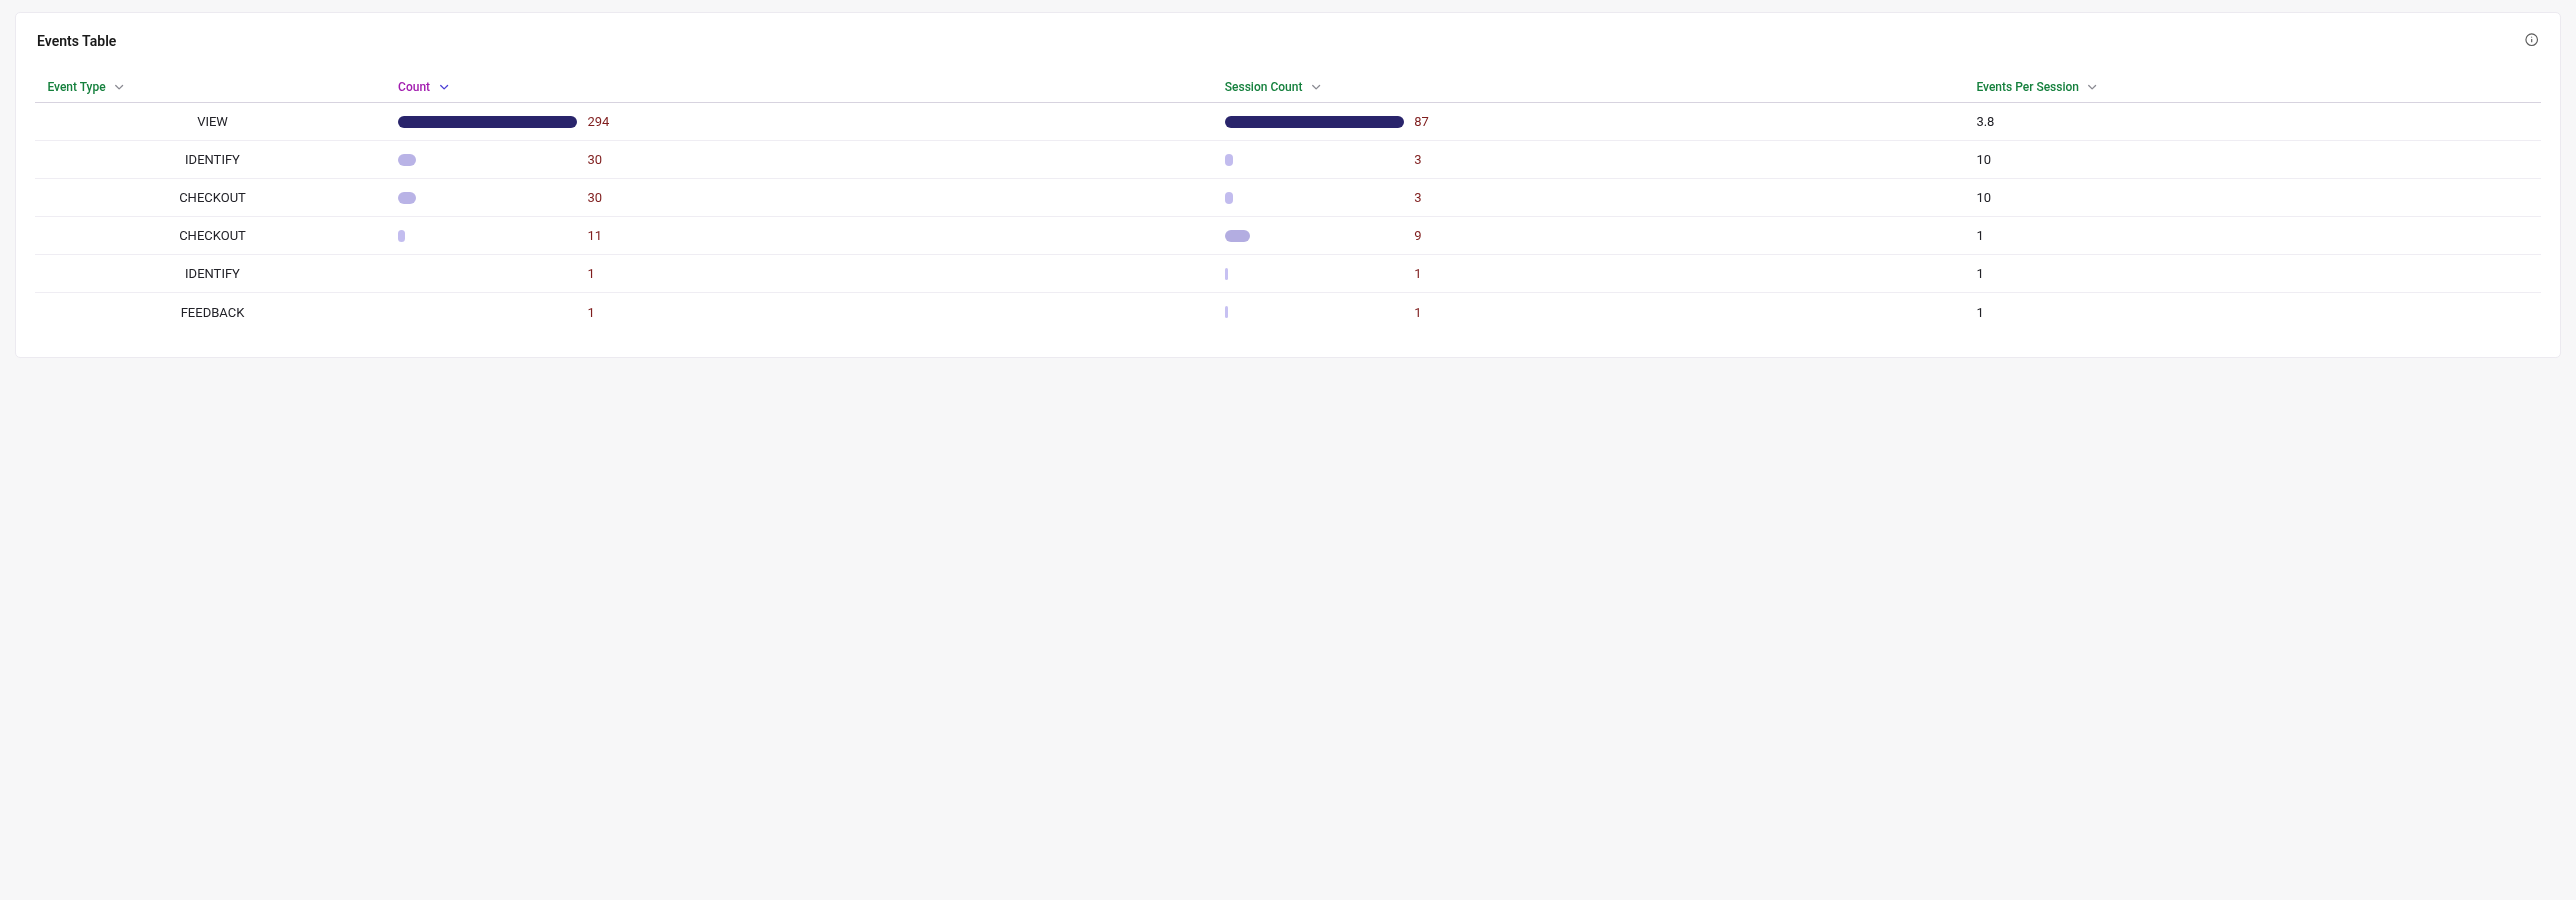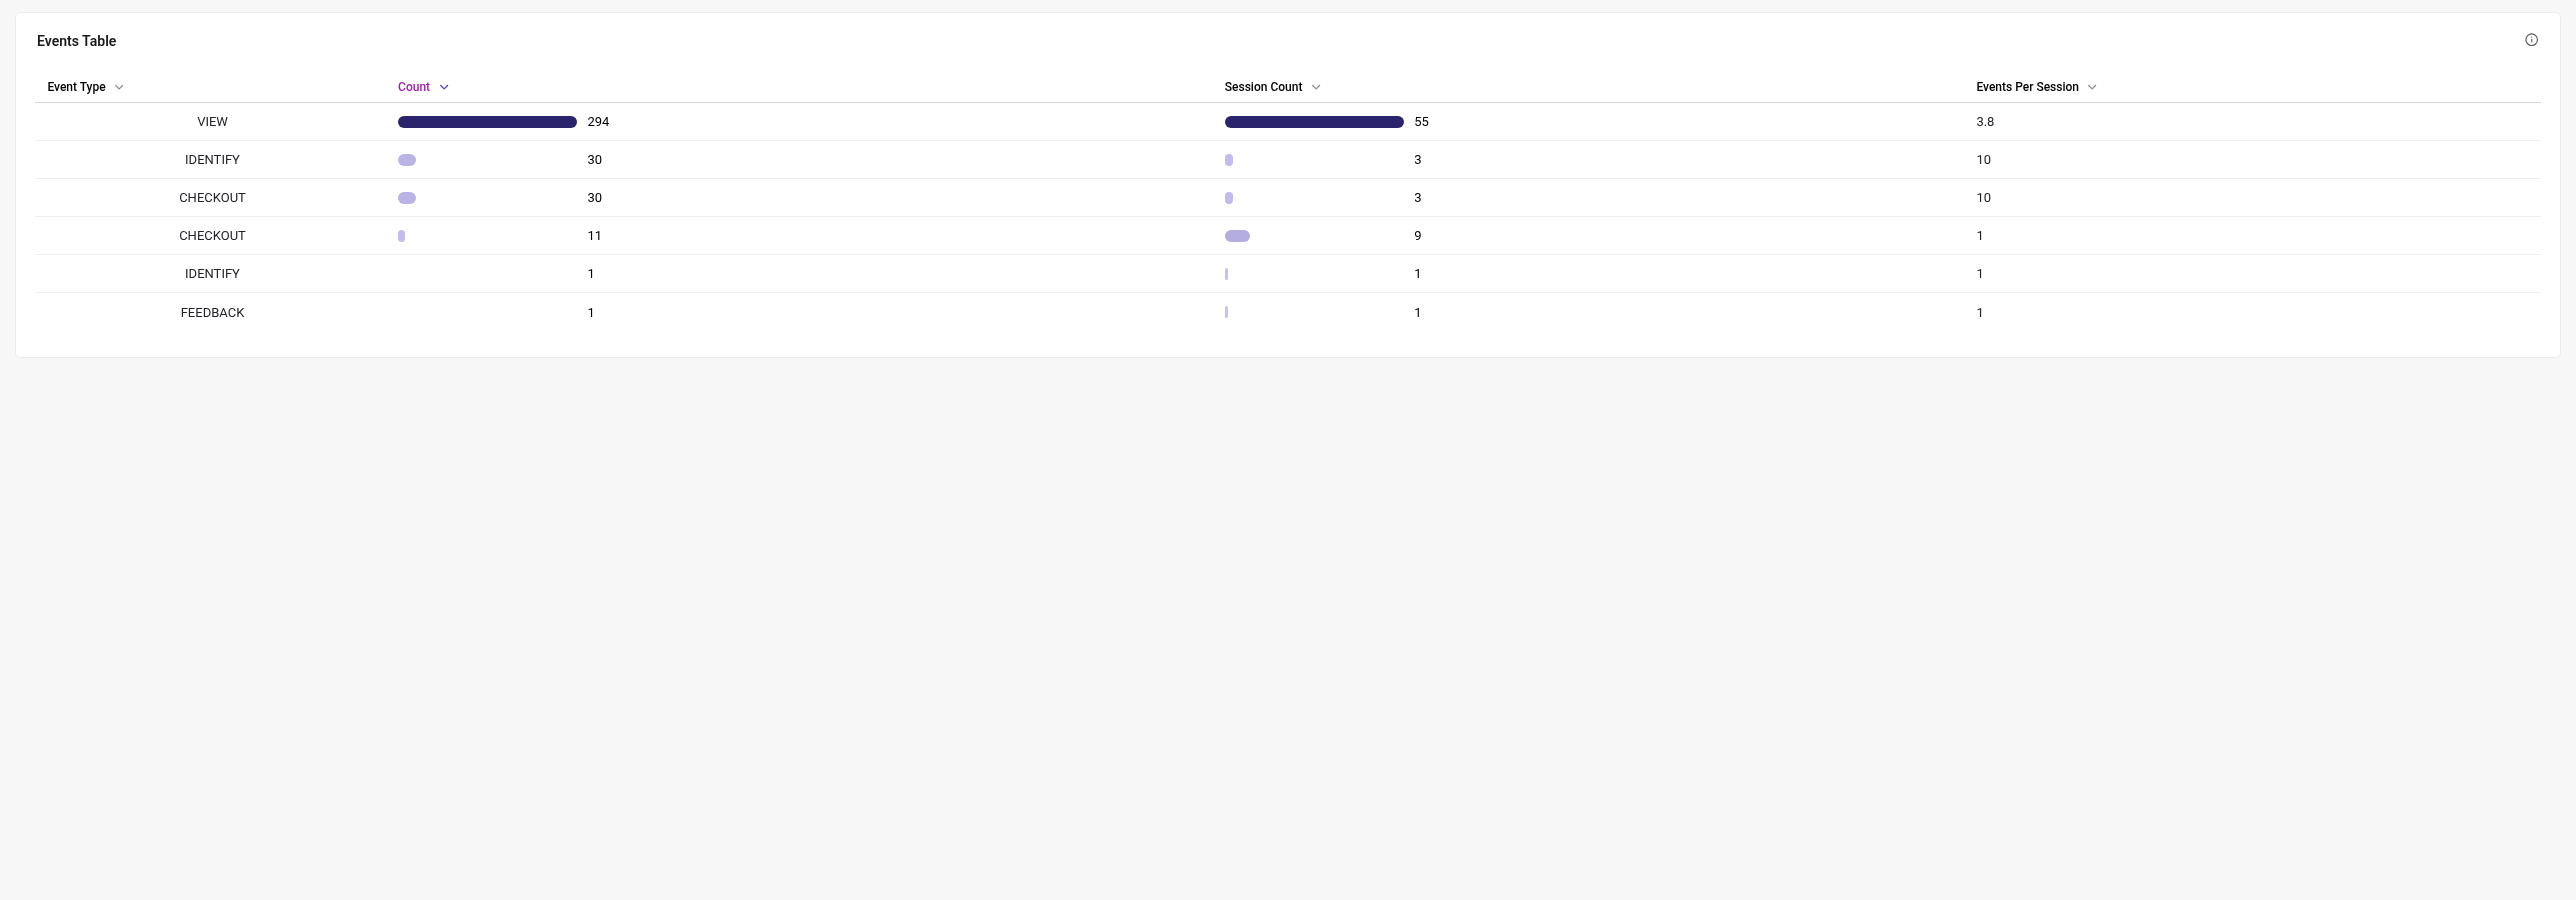--- a/index.html
+++ b/index.html
@@ -37,21 +37,21 @@
 
   table.events {
     width: 100%;
     border-collapse: collapse;
     table-layout: fixed;
   }
   table.events thead th {
     text-align: left;
     font-weight: 500;
     font-size: 12px;
-    color: #000000;
+    color: #15803d;
     padding: 8.5px 8.5px 8.5px 12px;
     border-bottom: 1.7px solid #d7d3df;
     user-select: none;
   }
   table.events thead th.sorted {
     color: #a21caf;
   }
   table.events thead th .hd {
     display: inline-flex;
     align-items: center;
@@ -91,21 +91,21 @@
     position: relative;
   }
   .bar {
     position: absolute;
     left: 0; top: 0;
     height: 12px;
     border-radius: 6px;
     min-width: 0px;
   }
   .barval {
-    color: #000000;
+    color: #7f1d1d;
     font-size: 13px;
   }
 
   .et-label { font-weight: 400; text-align: center; }
 </style>
 </head>
 <body>
 
 <div class="wrap">
   <div class="card">
@@ -180,21 +180,21 @@
                   <div class="bar" style="width:179px;background:rgb(41,36,107);"></div>
                 </div>
       <span class="barval">294</span>
     </div>
             </td>
             <td>
     <div class="barcell">
       <div class="barwrap">
                   <div class="bar" style="width:179px;background:rgb(41,36,107);"></div>
                 </div>
-      <span class="barval">55</span>
+      <span class="barval">87</span>
     </div>
             </td>
             <td>3.8</td>
           </tr>
           <tr>
             <td class="et-label">IDENTIFY</td>
             <td>
     <div class="barcell">
       <div class="barwrap">
                   <div class="bar" style="width:18px;background:rgb(185,179,230);"></div>

